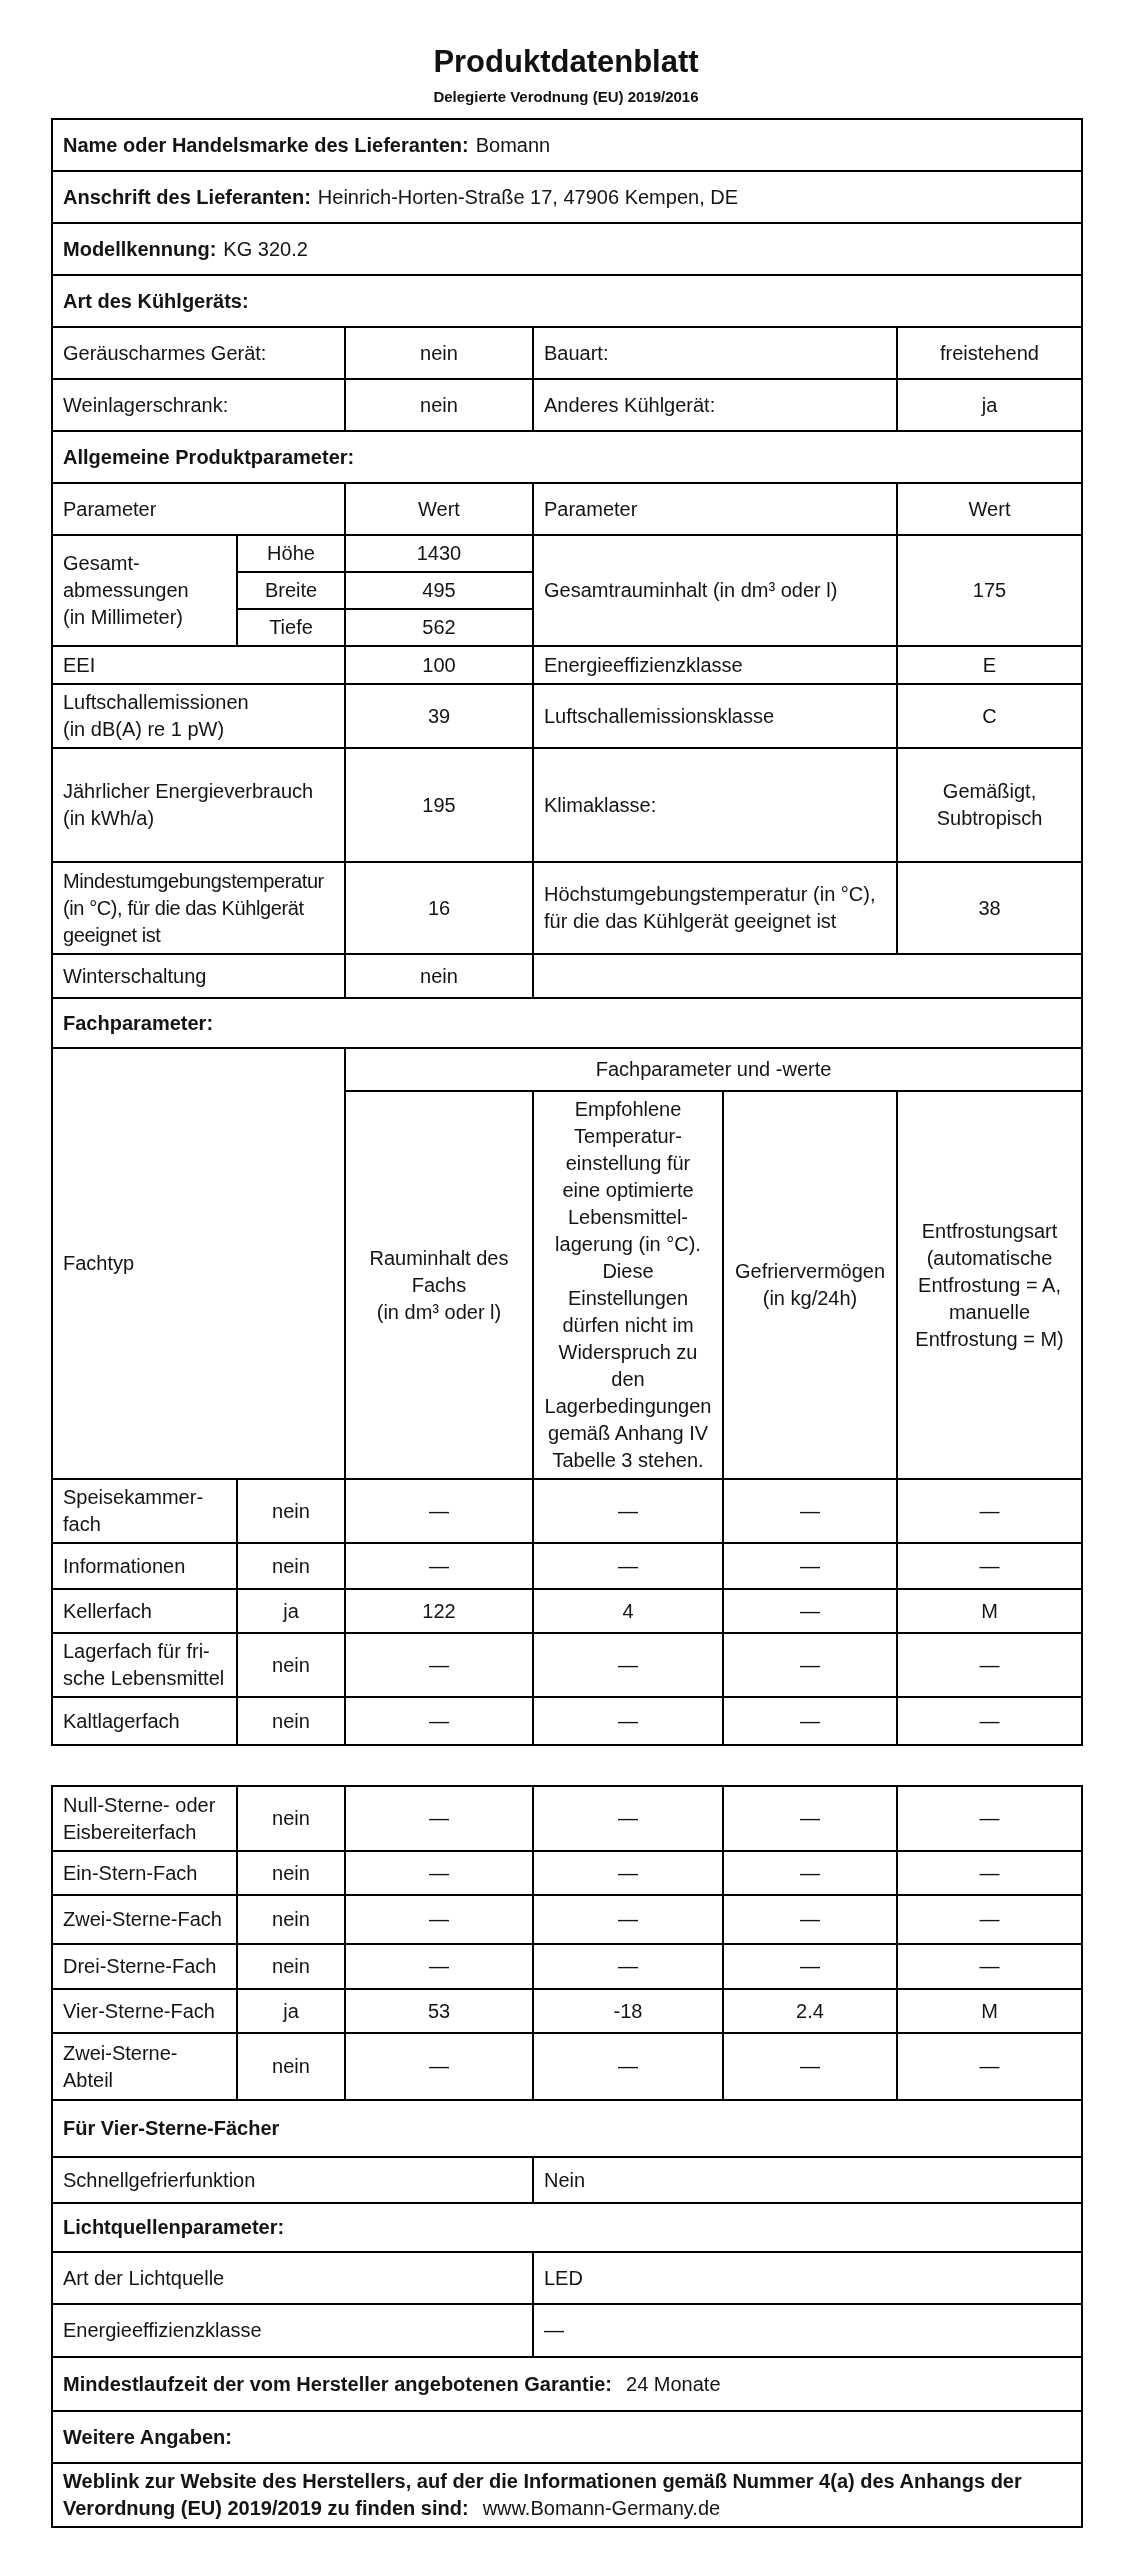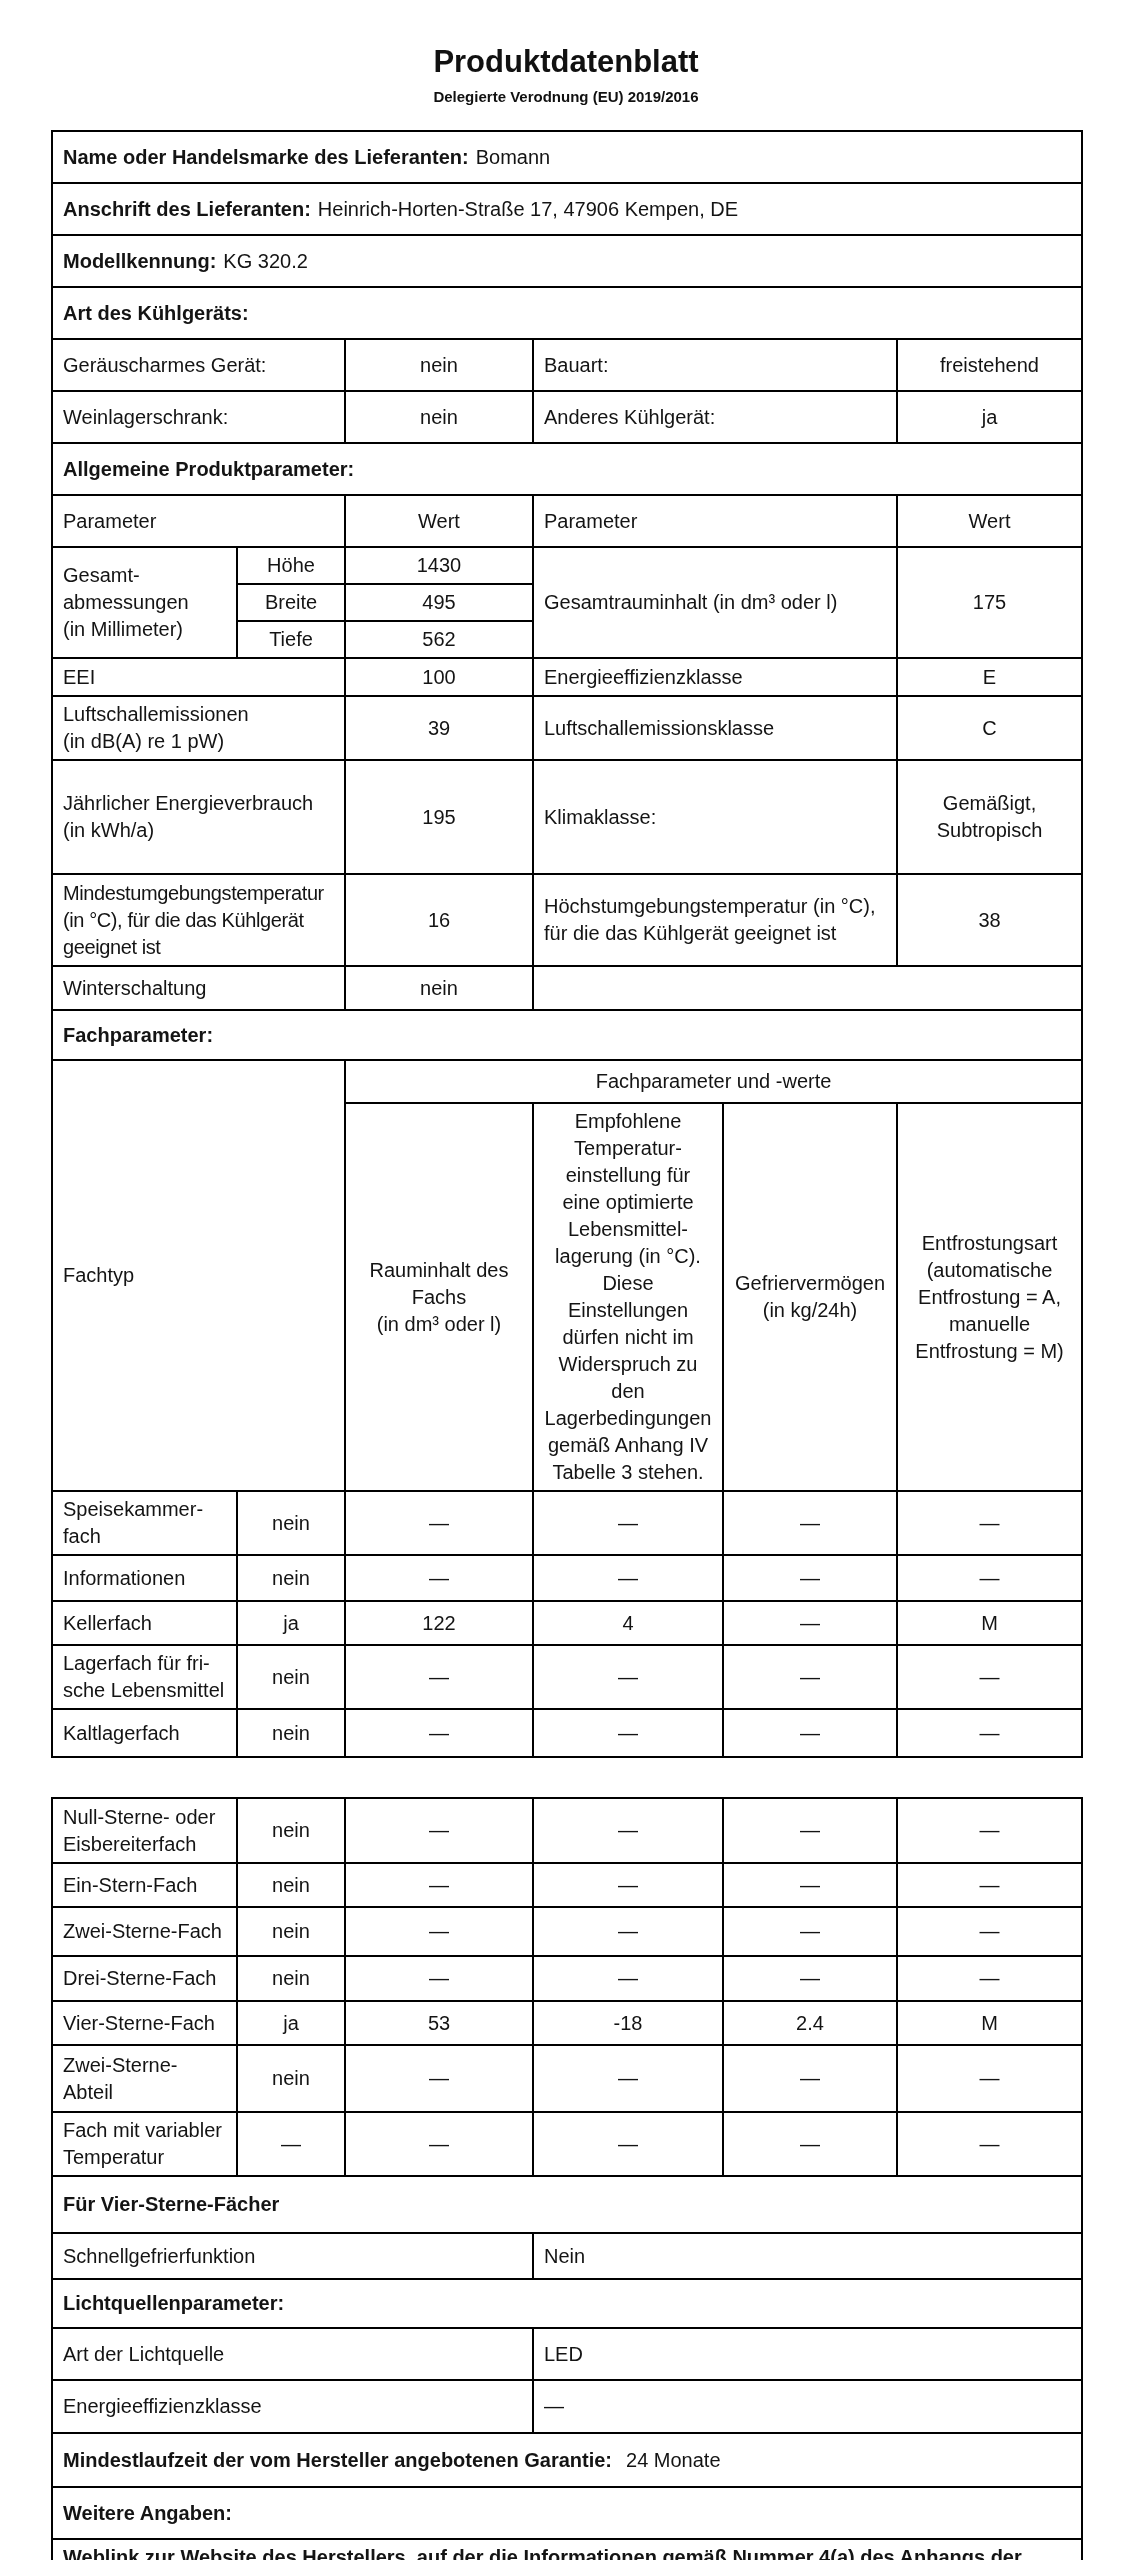--- a/index.html
+++ b/index.html
@@ -9,21 +9,21 @@
     font-family:"Liberation Sans",sans-serif;
     font-size:20px;
     overflow:hidden;
   }
   .doc-header{width:1030px;margin-left:51px;padding-top:44px;text-align:center;}
   .doc-title{margin:0;font-size:31px;line-height:36px;font-weight:bold;color:#111;}
   .doc-subtitle{margin:6px 0 0 0;font-size:15px;line-height:22px;font-weight:bold;color:#111;}
 
   table.sheet{
     border-collapse:collapse;table-layout:fixed;
-    width:1030px;margin-left:51px;margin-top:22px;
+    width:1030px;margin-left:51px;margin-top:10px;
   }
   table.t2{margin-top:39px;}
   table.sheet td{
     border:2px solid #000;
     padding:4px 10px;
     vertical-align:middle;
     line-height:27px;
     overflow:hidden;
   }
   td.label{text-align:left;padding-left:9px;}
@@ -264,29 +264,20 @@
       <td class="val">M</td>
     </tr>
     <tr style="height:67px">
       <td class="label pre">Zwei-Sterne-Abteil</td>
       <td class="val">nein</td>
       <td class="val">—</td>
       <td class="val">—</td>
       <td class="val">—</td>
       <td class="val">—</td>
     </tr>
-    <tr style="height:62px">
-      <td class="label pre">Fach mit variabler
-Temperatur</td>
-      <td class="val">—</td>
-      <td class="val">—</td>
-      <td class="val">—</td>
-      <td class="val">—</td>
-      <td class="val">—</td>
-    </tr>
     <tr style="height:57px">
       <td colspan="6" class="label"><span class="b">Für Vier-Sterne-Fächer</span></td>
     </tr>
     <tr style="height:46px">
       <td colspan="3" class="label">Schnellgefrierfunktion</td>
       <td colspan="3" class="label">Nein</td>
     </tr>
     <tr style="height:49px">
       <td colspan="6" class="label"><span class="b">Lichtquellenparameter:</span></td>
     </tr>

